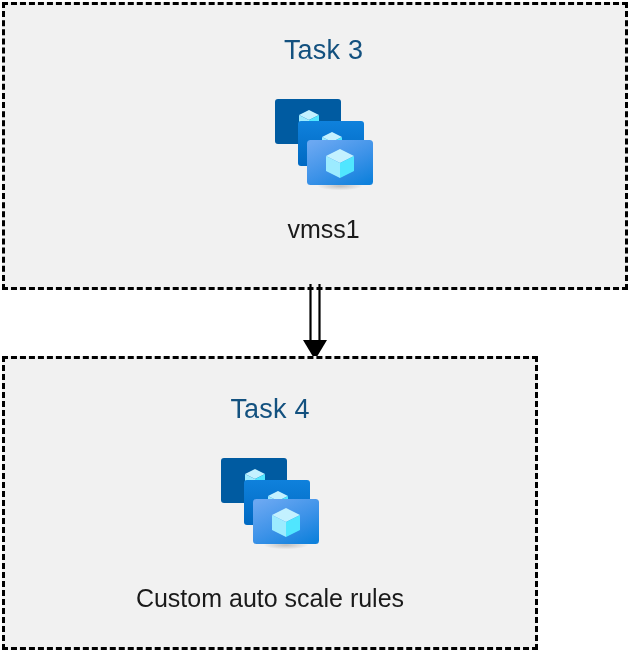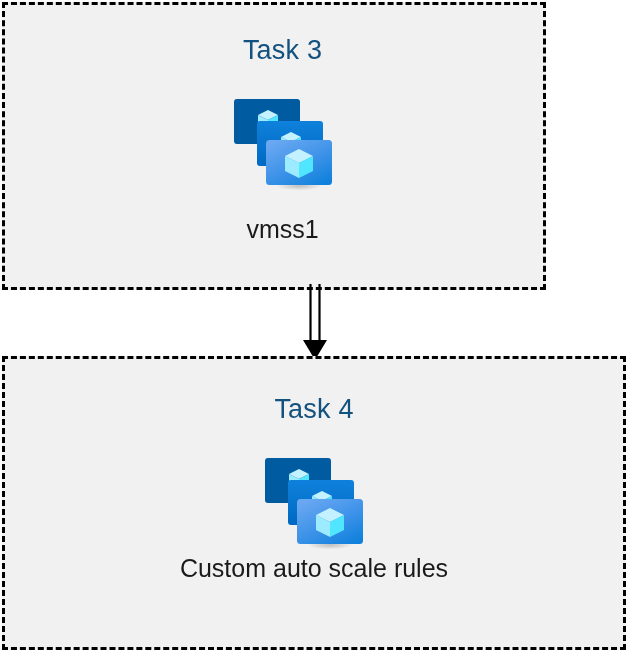--- a/index.html
+++ b/index.html
@@ -29,29 +29,29 @@
     background: #f1f1f1;
     border: 3px dashed #000000;
     display: flex;
     flex-direction: column;
     align-items: center;
   }
 
   #task-box-top {
     left: 2px;
     top: 2px;
-    width: 544px;
+    width: 626px;
     height: 288px;
     padding-left: 17px;
   }
 
   #task-box-bottom {
     left: 2px;
     top: 356px;
-    width: 624px;
+    width: 536px;
     height: 294px;
   }
 
   .task-title {
     color: #13517f;
     font-size: 27px;
     font-weight: 400;
     letter-spacing: 0.2px;
     line-height: 1;
     text-align: center;
@@ -64,21 +64,21 @@
   .task-caption {
     color: #1a1a1a;
     font-size: 25px;
     font-weight: 400;
     line-height: 1.28;
     text-align: center;
     white-space: nowrap;
   }
 
   #task-box-top .task-caption { margin-top: 20px; }
-  #task-box-bottom .task-caption { }
+  #task-box-bottom .task-caption { margin-top: 30px; }
 
   
   .vmss-icon {
     width: 110px;
     height: 105px;
     display: block;
   }
   #task-box-top .vmss-icon { margin-top: 24px; }
   #task-box-bottom .vmss-icon { margin-top: 24px; }
 

